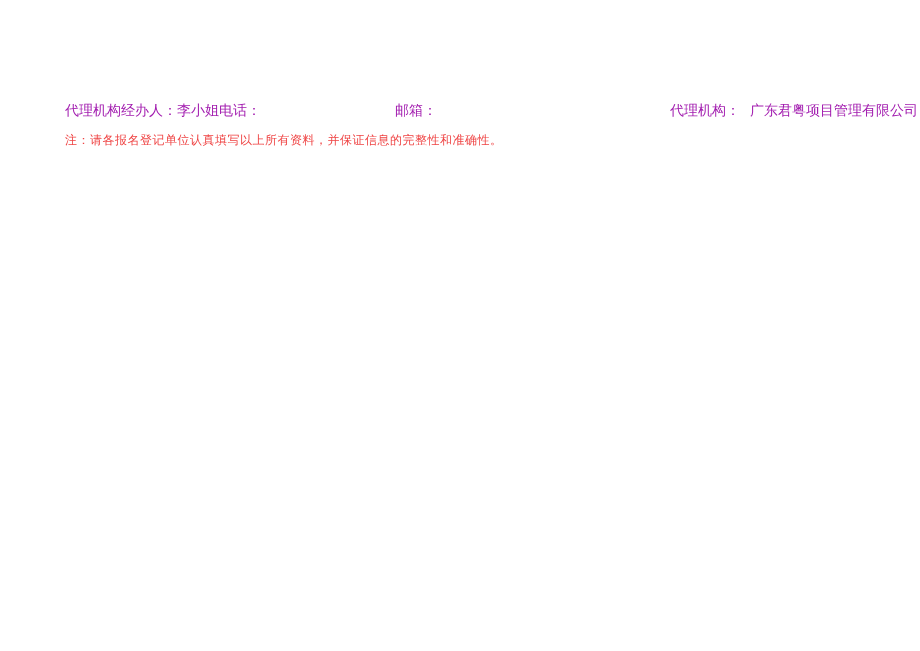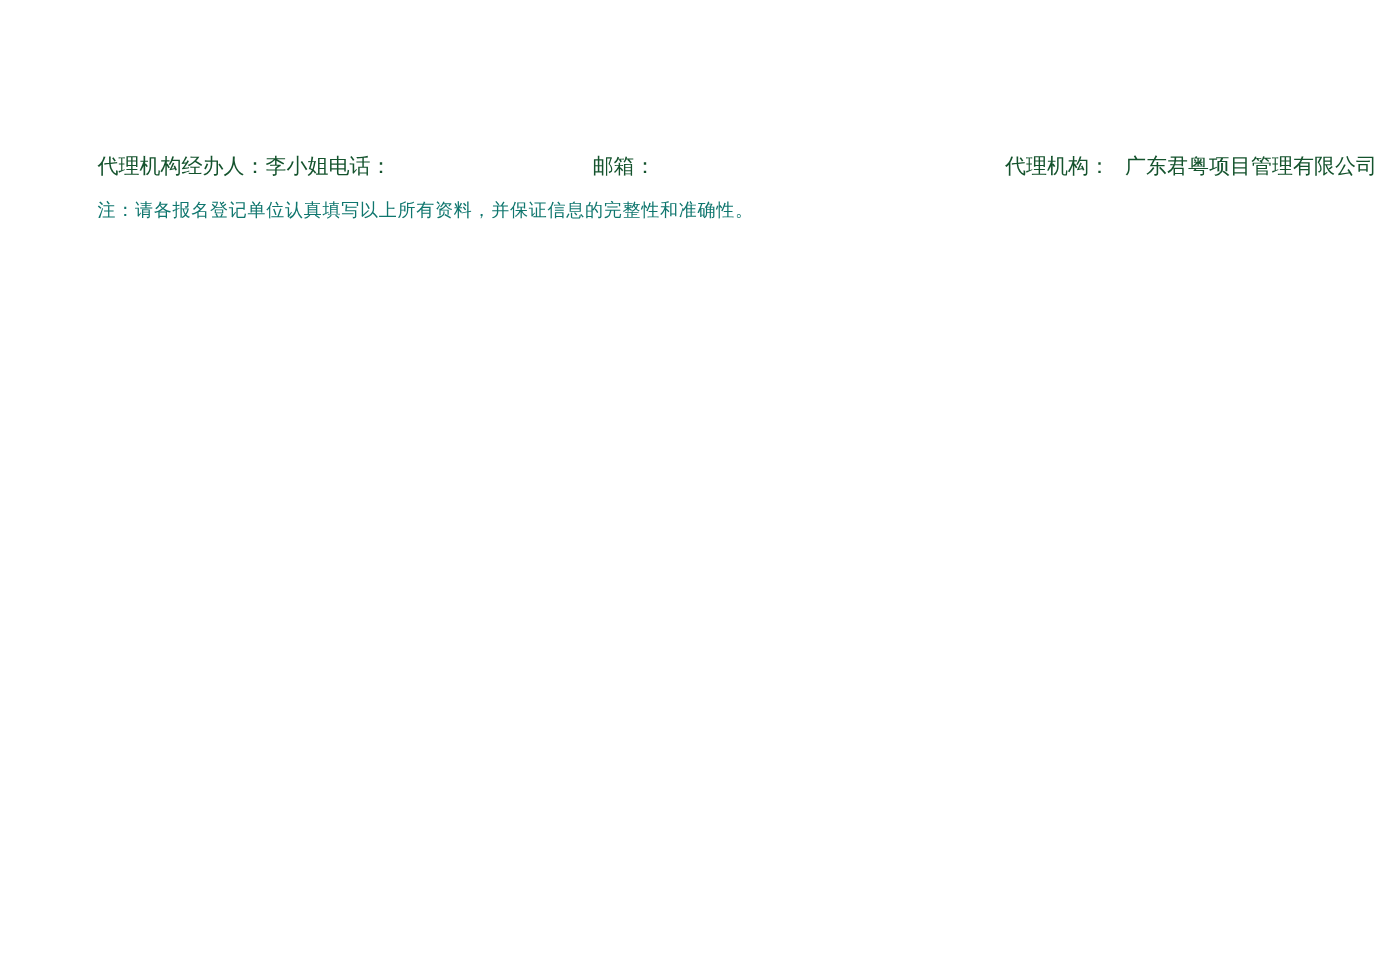--- a/index.html
+++ b/index.html
@@ -15,21 +15,21 @@
       position: relative;
     }
     .content {
       position: absolute;
       top: 102px;
       left: 65px;
       right: 30px;
     }
     .line1 {
       font-size: 14px;
-      color: #14532d;
+      color: #a21caf;
       white-space: nowrap;
       margin-bottom: 12px;
     }
     .line1 .segment {
       display: inline-block;
     }
     .seg-handler {
       width: 200px;
     }
     .seg-phone {
@@ -41,21 +41,21 @@
     .seg-gap {
       width: 225px;
     }
     .seg-agency-label {
       width: 80px;
     }
     .seg-agency-name {
     }
     .line2 {
       font-size: 12px;
-      color: #0f766e;
+      color: #ef4444;
       letter-spacing: 0.5px;
     }
   </style>
 </head>
 <body>
 
 <div class="content">
   <div class="line1">
     <span class="segment seg-handler"><span>代理机构经办人：</span><span>李小姐</span><span>电话：</span><span></span></span><span class="segment seg-phone"></span><span class="segment seg-email-label">邮箱：</span><span class="segment seg-gap"></span><span class="segment seg-agency-label">代理机构：</span><span class="segment seg-agency-name">广东君粤项目管理有限公司</span>
   </div>

